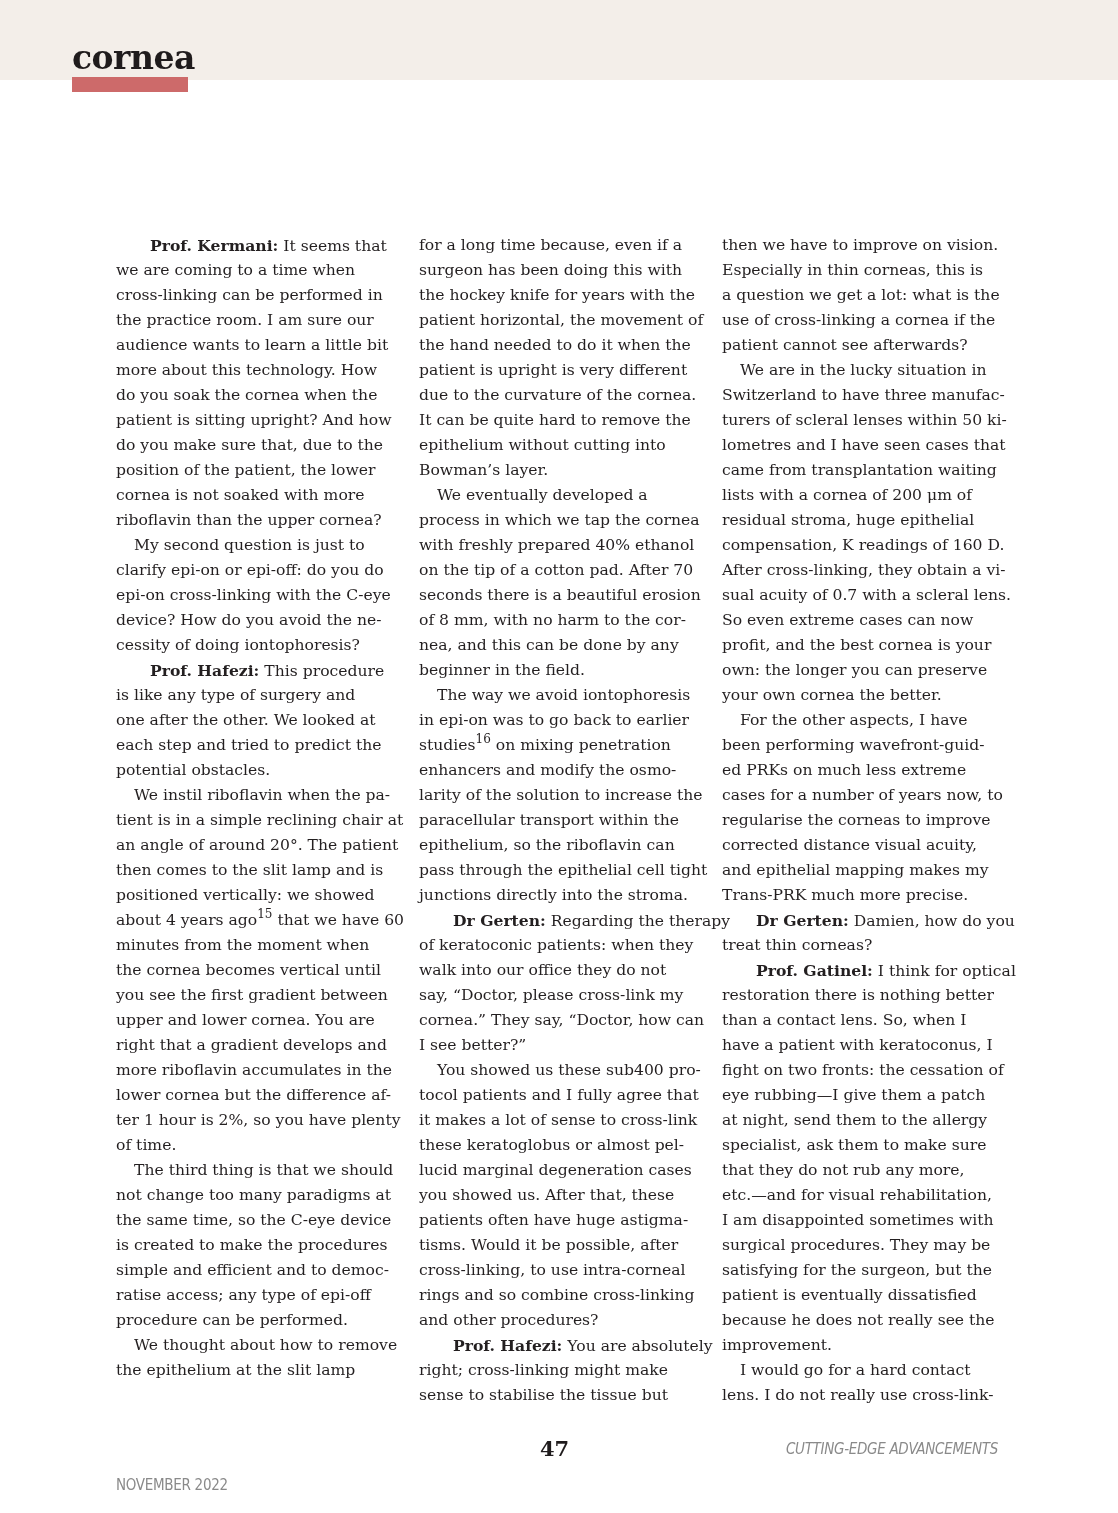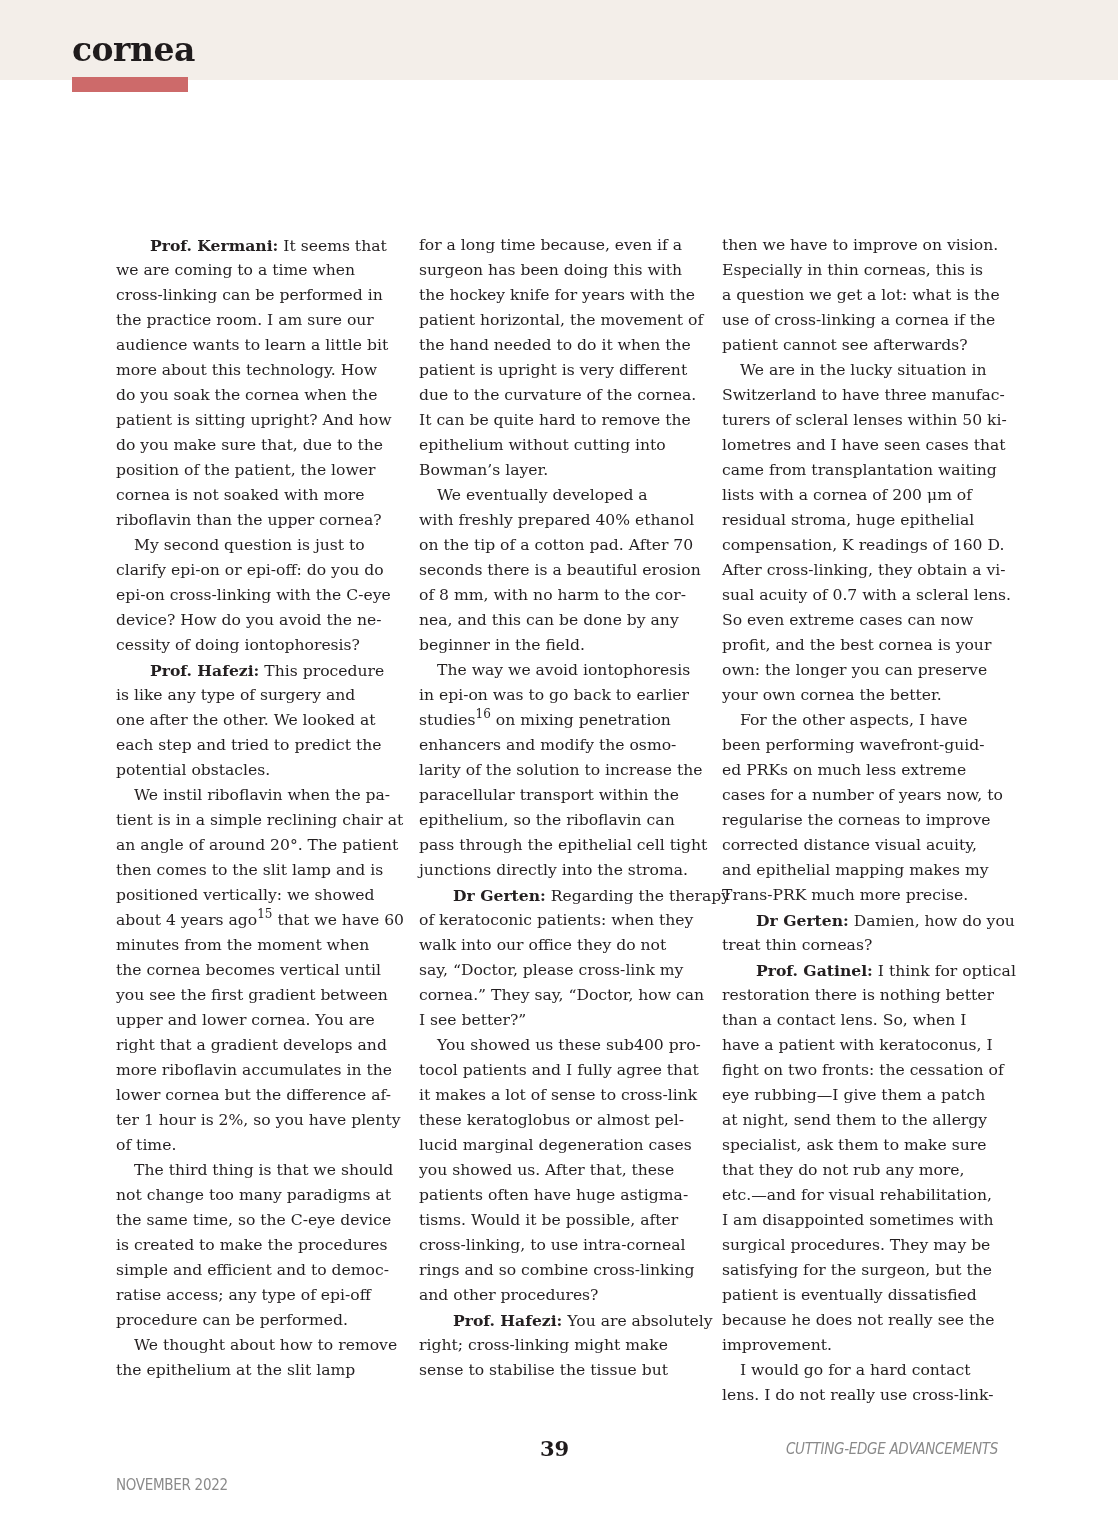--- a/index.html
+++ b/index.html
@@ -6,21 +6,21 @@
   body {
     width: 1118px; height: 1513px; position: relative; overflow: hidden;
     background: #ffffff; color: #231f20;
     font-family: "DejaVu Serif", "Liberation Serif", serif;
   }
   .header-band {
     position: absolute; left: 0; top: 0; width: 1118px; height: 80px;
     background: #f3eee9;
   }
   .section-title {
-    position: absolute; left: 72px; top: 32px;
+    position: absolute; left: 72px; top: 40px;
     font-family: "DejaVu Serif", serif; font-weight: bold;
     font-size: 33px; line-height: 36px; letter-spacing: -0.5px;
     color: #1f1b1c; z-index: 2;
   }
   .section-underline {
     position: absolute; left: 72px; top: 77px; width: 116px; height: 15px;
     background: #cd6a6a; z-index: 1;
   }
   .column {
     position: absolute; top: 233px; width: 290px;
@@ -106,20 +106,21 @@
     <span class="line"><span>surgeon has been doing this with</span></span>
     <span class="line"><span>the hockey knife for years with the</span></span>
     <span class="line"><span>patient horizontal, the movement of</span></span>
     <span class="line"><span>the hand needed to do it when the</span></span>
     <span class="line"><span>patient is upright is very different</span></span>
     <span class="line"><span>due to the curvature of the cornea.</span></span>
     <span class="line"><span>It can be quite hard to remove the</span></span>
     <span class="line"><span>epithelium without cutting into</span></span>
     <span class="line"><span>Bowman’s layer.</span></span>
     <span class="line indent"><span>We eventually developed a</span></span>
+    <span class="line"><span>process in which we tap the cornea</span></span>
     <span class="line"><span>with freshly prepared 40% ethanol</span></span>
     <span class="line"><span>on the tip of a cotton pad. After 70</span></span>
     <span class="line"><span>seconds there is a beautiful erosion</span></span>
     <span class="line"><span>of 8 mm, with no harm to the cor-</span></span>
     <span class="line"><span>nea, and this can be done by any</span></span>
     <span class="line"><span>beginner in the field.</span></span>
     <span class="line indent"><span>The way we avoid iontophoresis</span></span>
     <span class="line"><span>in epi-on was to go back to earlier</span></span>
     <span class="line"><span>studies</span><sup>16</sup><span> on mixing penetration</span></span>
     <span class="line"><span>enhancers and modify the osmo-</span></span>
@@ -193,14 +194,14 @@
     <span class="line"><span>surgical procedures. They may be</span></span>
     <span class="line"><span>satisfying for the surgeon, but the</span></span>
     <span class="line"><span>patient is eventually dissatisfied</span></span>
     <span class="line"><span>because he does not really see the</span></span>
     <span class="line"><span>improvement.</span></span>
     <span class="line indent"><span>I would go for a hard contact</span></span>
     <span class="line"><span>lens. I do not really use cross-link-</span></span>
   </div>
 
 <div class="footer-left">NOVEMBER 2022</div>
-<div class="page-number">39</div>
+<div class="page-number">47</div>
 <div class="footer-right">CUTTING-EDGE ADVANCEMENTS</div>
 
 </body></html>

